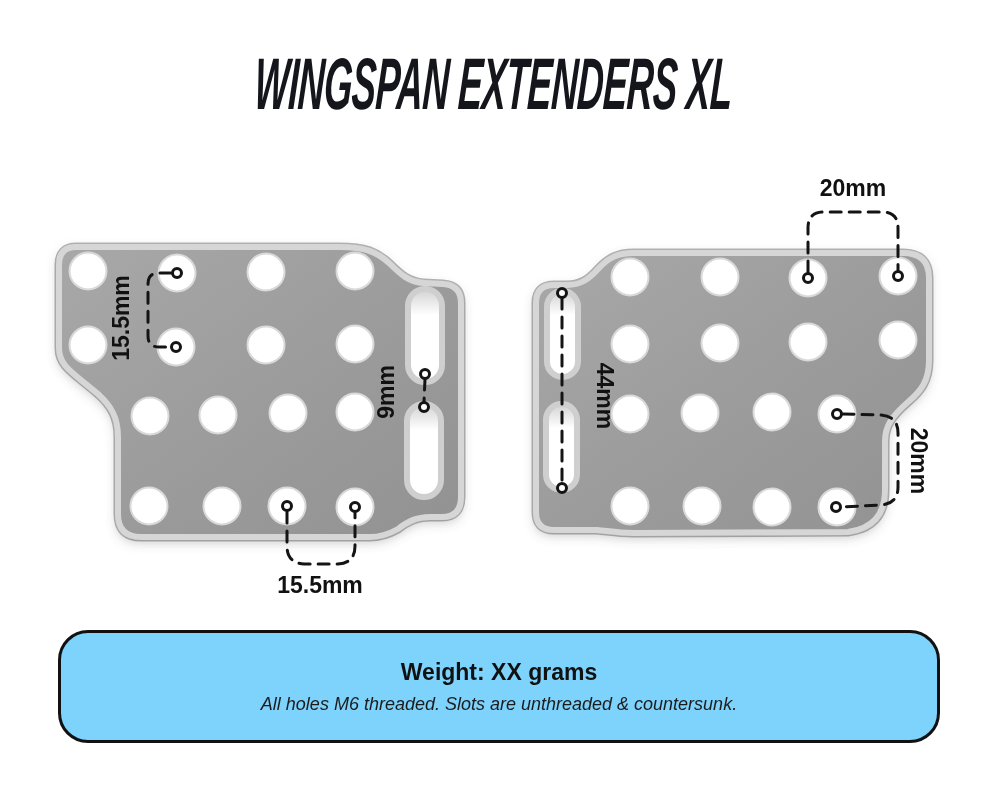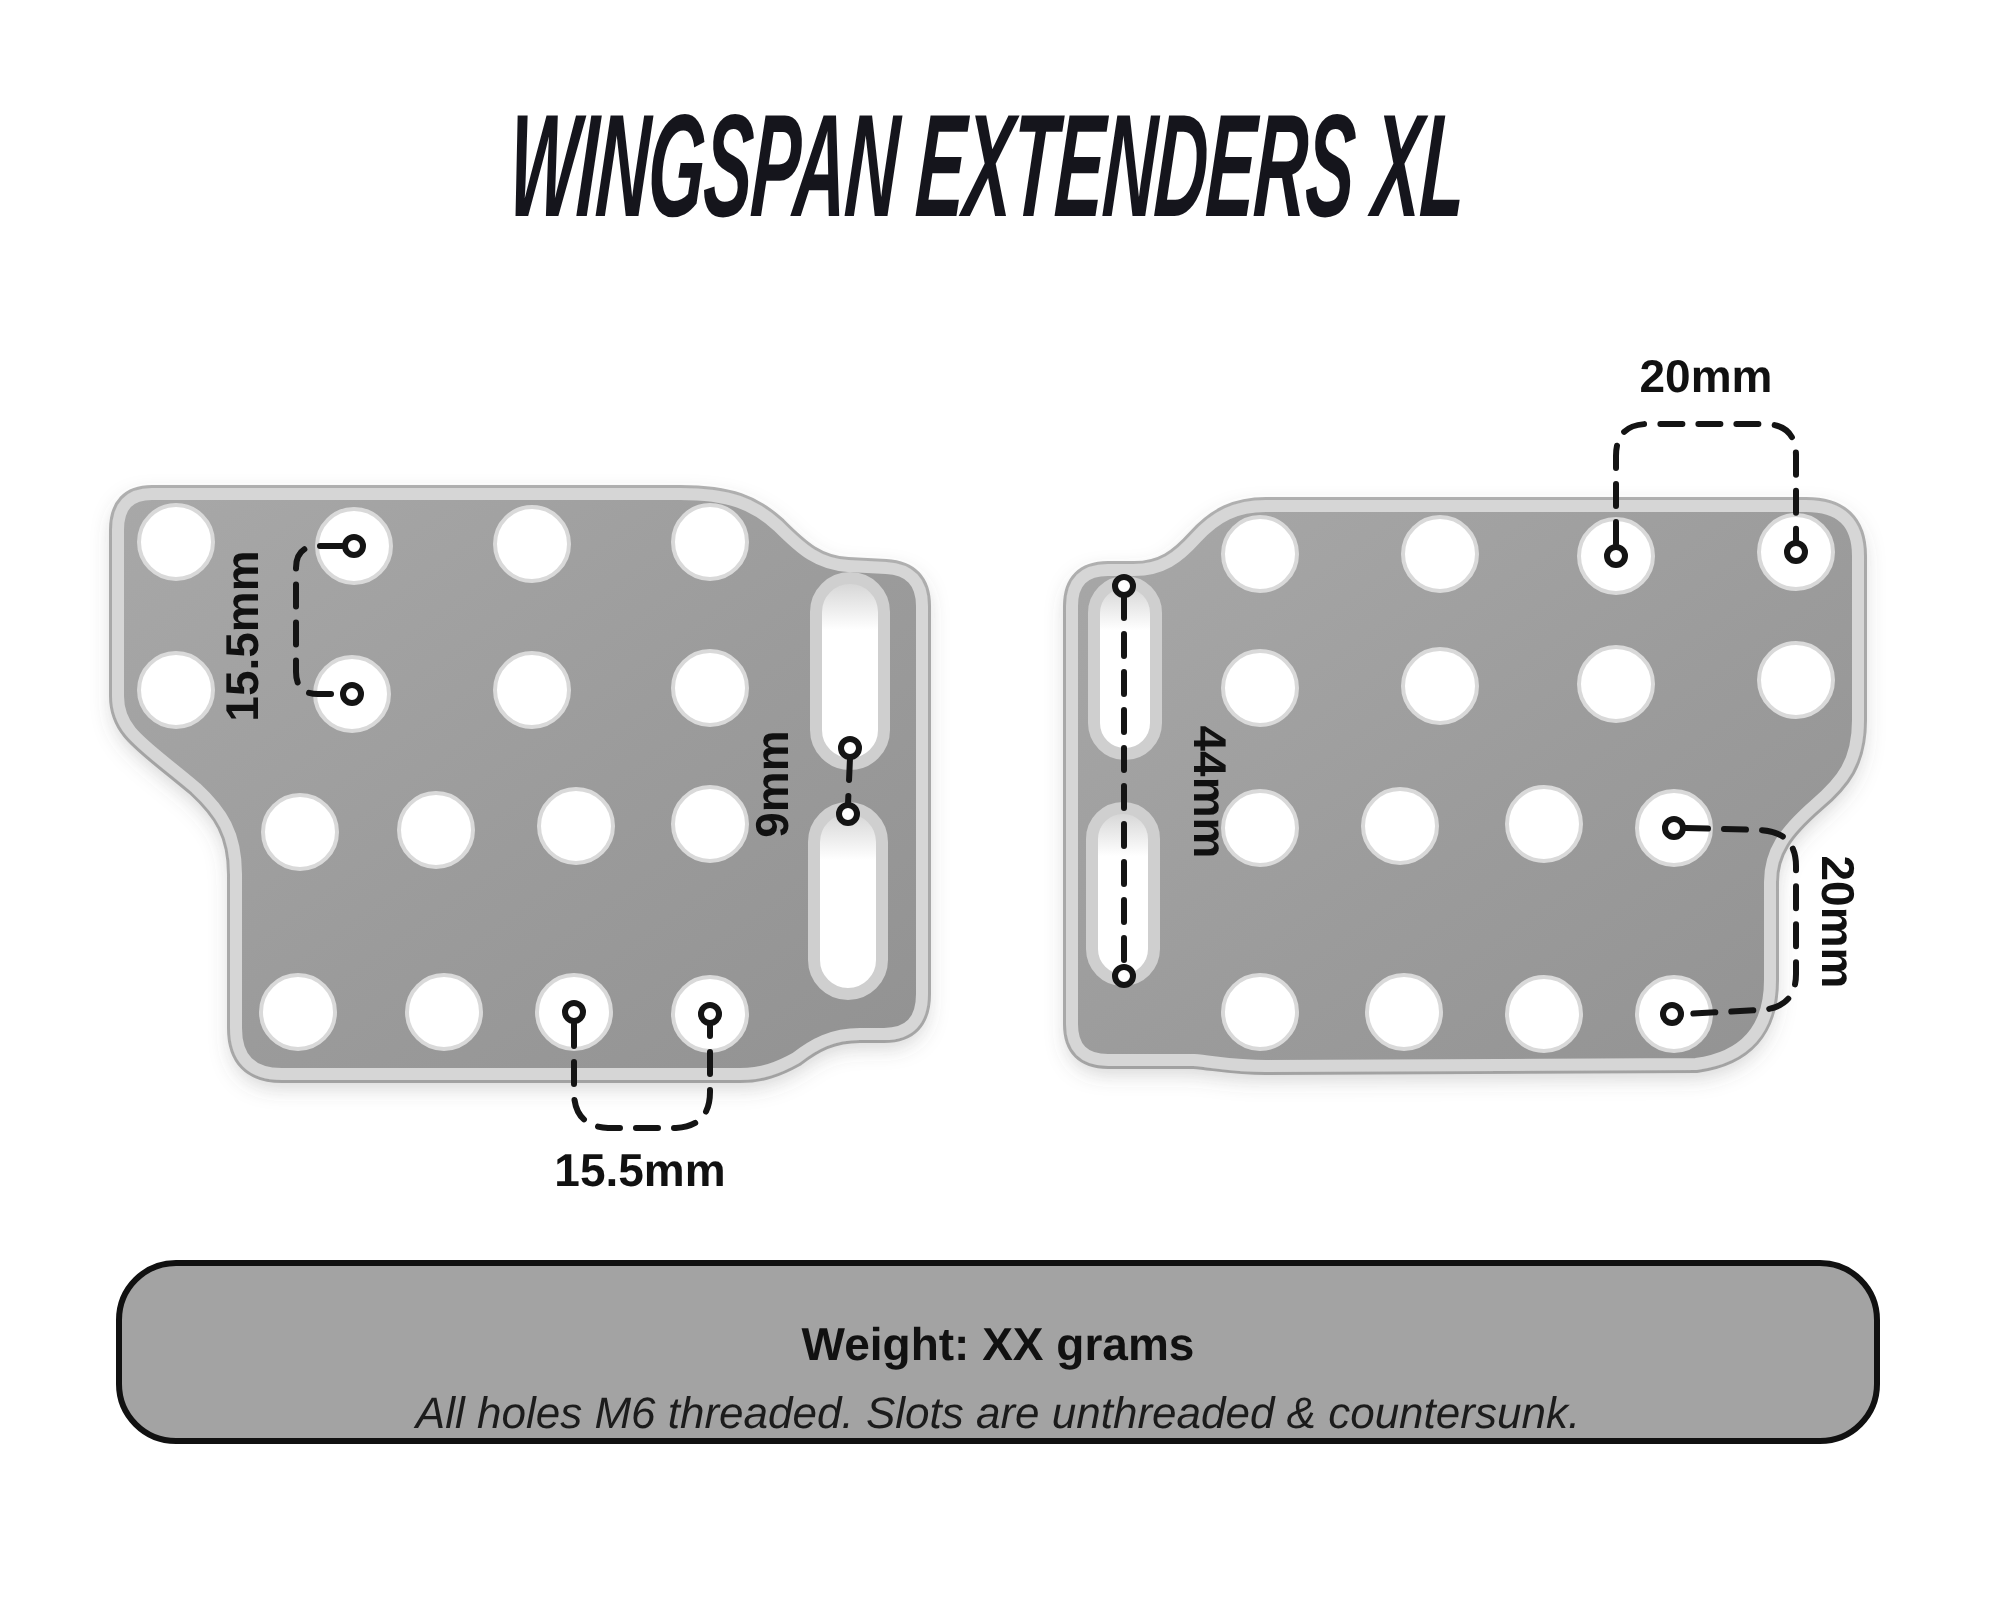--- a/index.html
+++ b/index.html
@@ -29,26 +29,26 @@
   .plate-back{fill:none;stroke:var(--plate-outline);stroke-width:9;}
   .plate-body{fill:url(#plateGrad);stroke:var(--plate-bevel);stroke-width:6;}
   .hole{fill:#ffffff;stroke:#d9d9d9;stroke-width:2;}
   .slot{fill:url(#slotGrad);stroke:#cfcfcf;stroke-width:6;}
   .dim-line{fill:none;stroke:var(--annotation-ink);stroke-width:3;stroke-dasharray:11 8;stroke-linecap:round;}
   .dim-point{fill:#ffffff;stroke:var(--annotation-ink);stroke-width:3;}
   .dim-label{font-family:"Liberation Sans",sans-serif;font-size:23px;font-weight:bold;fill:#111111;}
 
   
   .info-box{
-    position:absolute;left:58px;top:630px;width:882px;height:92px;
+    position:absolute;left:58px;top:630px;width:882px;height:113px;
     box-sizing:border-box;border:3px solid #111111;border-radius:30px;
-    background:#a3a3a3;text-align:center;
+    background:#7dd3fc;text-align:center;
   }
   .info-weight{margin-top:26px;font-size:23px;font-weight:bold;color:#111111;}
-  .info-note{margin-top:8px;font-size:22px;font-style:italic;color:#1c1c1c;}
+  .info-note{margin-top:8px;font-size:18px;font-style:italic;color:#1c1c1c;}
 </style>
 </head>
 <body>
 
 <div class="stage">
 
   <div class="title-wrap">
     <div class="title">WINGSPAN EXTENDERS XL</div>
   </div>
 

